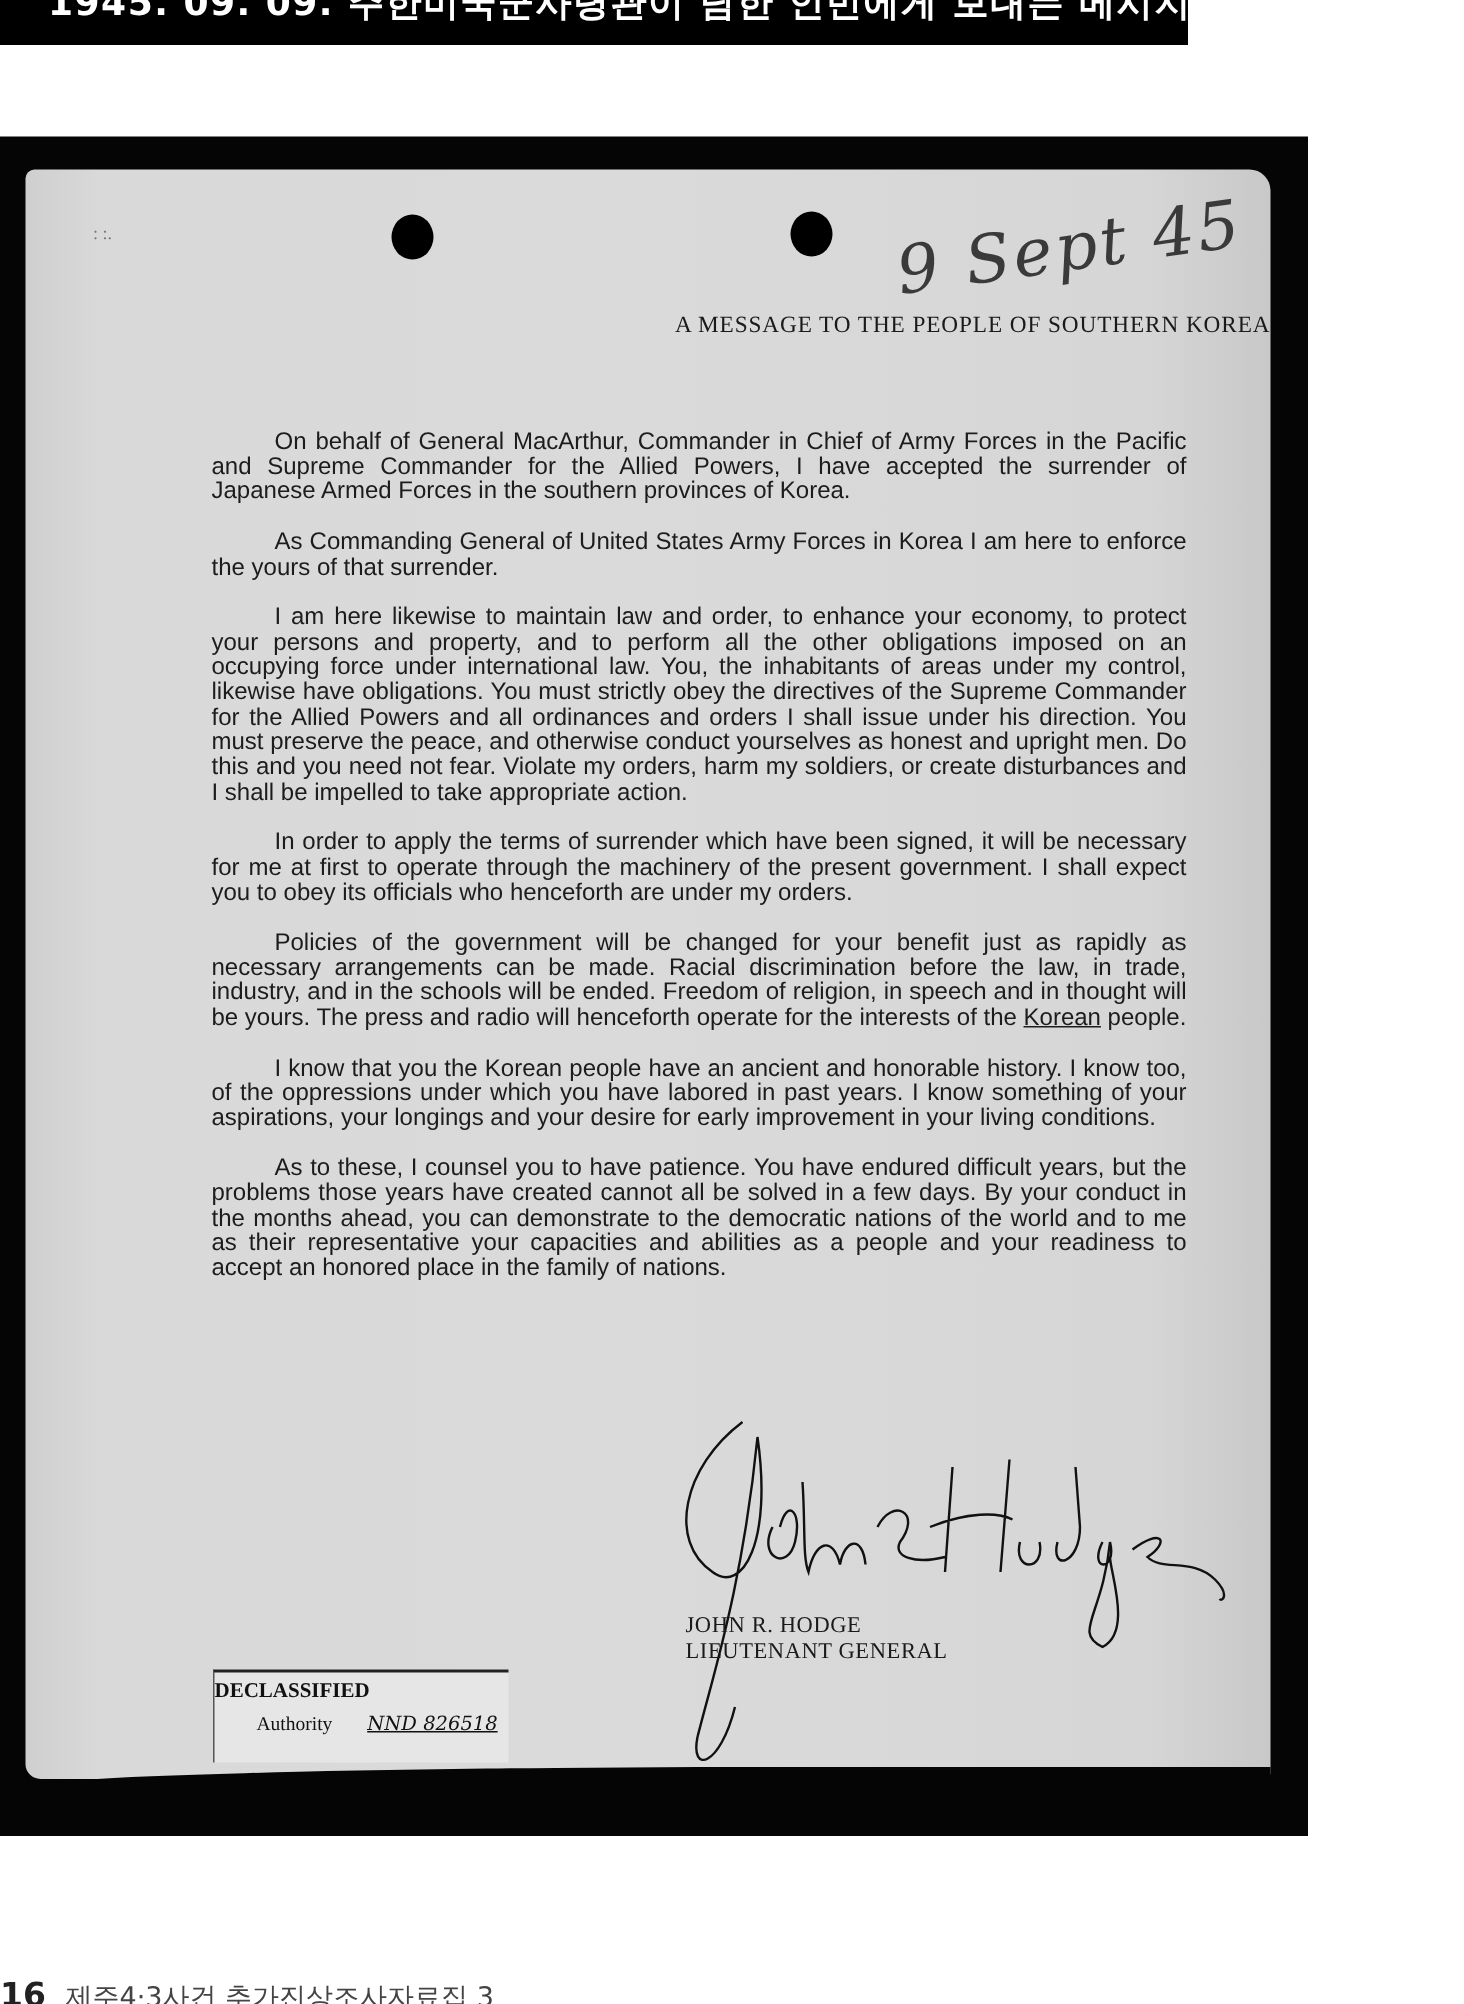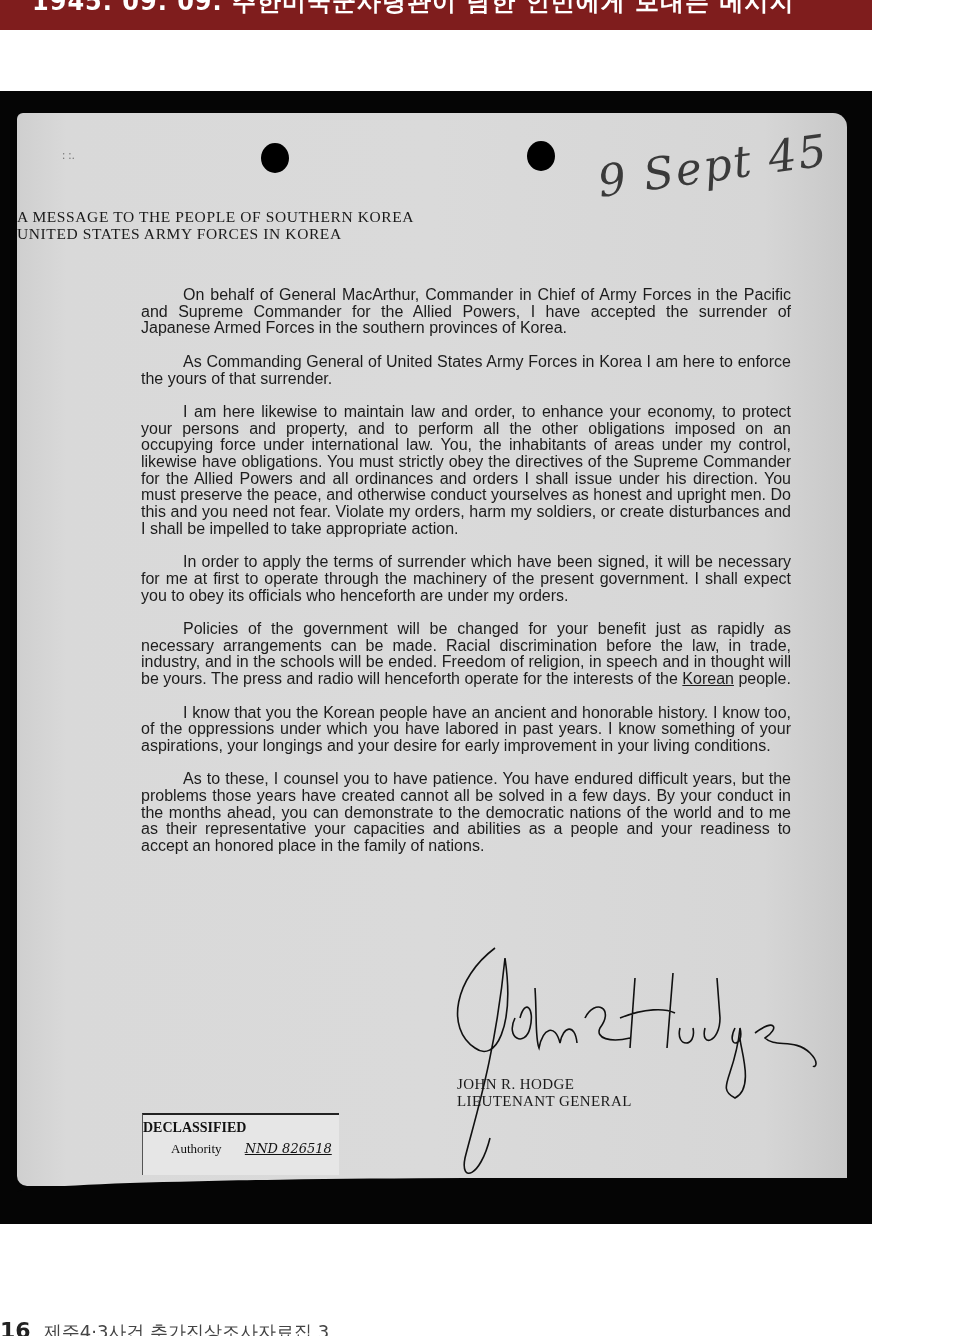--- a/index.html
+++ b/index.html
@@ -1,31 +1,31 @@
 <!DOCTYPE html>
 <html><head>
 <meta charset="utf-8">
 <style>
   html, body { margin:0; padding:0; }
   body { width:976px; height:1336px; background:#ffffff; position:relative; overflow:hidden;
          font-family:"Liberation Serif", serif; }
-  .top-banner { position:absolute; left:0; top:0; width:872px; height:30px; background:#7f1d1d; overflow:hidden; }
+  .top-banner { position:absolute; left:0; top:0; width:792px; height:30px; background:#000000; overflow:hidden; }
   .top-banner span { position:absolute; left:32px; top:-14px; color:#fff; font-family:"DejaVu Sans", sans-serif;
                      font-size:24px; font-weight:bold; letter-spacing:1px; white-space:nowrap; }
   .photo-frame { position:absolute; left:0; top:91px; width:872px; height:1133px; background:#050505; }
   .paper { position:absolute; left:17px; top:22px; width:830px; height:1073px;
            background:linear-gradient(90deg,#cfcfcf 0%,#d9d9d9 6%,#dadada 50%,#d6d6d6 90%,#c8c8c8 100%);
            border-radius:6px 14px 4px 10px; }
   .paper .bottom-curve { position:absolute; left:0; bottom:-6px; width:100%; height:14px; background:#050505;
            border-top-left-radius:60% 100%; }
   .punch { position:absolute; width:28px; height:30px; background:#000; border-radius:50%; }
   .date-hand { position:absolute; left:580px; top:27px; font-family:"DejaVu Serif", serif; font-style:italic;
                font-size:44px; color:#3a3a3a; letter-spacing:2px; transform:rotate(-8deg); }
   .corner-mark { position:absolute; left:45px; top:35px; font-size:12px; color:#777; }
-  .title-block { position:absolute; left:0; width:830px; top:96px; text-align:left; font-size:15.5px;
+  .title-block { position:absolute; left:0; width:830px; top:96px; text-align:right; font-size:15.5px;
                  line-height:16.5px; color:#1a1a1a; letter-spacing:0.6px; }
   .title-block div { position:relative; }
   .body-text { position:absolute; left:124px; top:174px; width:650px; font-family:Liberation Sans, sans-serif;
                font-size:16px; line-height:16.7px; color:#1c1c1c; }
   .body-text p { margin:0 0 16.7px 0; text-indent:42px; white-space:normal; text-align:justify; }
   .body-text .u { text-decoration:underline; }
   .signature { position:absolute; left:418px; top:825px; width:400px; height:240px; }
   .sig-block { position:absolute; left:440px; top:963px; width:340px; font-size:15px;
                line-height:17px; color:#1a1a1a; letter-spacing:0.4px; }
   .declass { position:absolute; left:125px; top:1000px; width:196px; height:60px; background:#e6e6e6;
@@ -47,21 +47,20 @@
 
 <div class="photo-frame">
   <div class="paper">
     <div class="corner-mark">: :.</div>
     <div class="punch" style="left:244px; top:30px;"></div>
     <div class="punch" style="left:510px; top:28px;"></div>
     <div class="date-hand">9 Sept 45</div>
 
     <div class="title-block">
       <div>A MESSAGE TO THE PEOPLE OF SOUTHERN KOREA</div>
-      <div>UNITED STATES ARMY FORCES IN KOREA</div>
     </div>
 
     <div class="body-text">
       <p>On behalf of General MacArthur, Commander in Chief of Army Forces in the Pacific and Supreme Commander for the Allied Powers, I have accepted the surrender of Japanese Armed Forces in the southern provinces of Korea.</p>
       <p>As Commanding General of United States Army Forces in Korea I am here to enforce the yours of that surrender.</p>
       <p>I am here likewise to maintain law and order, to enhance your economy, to protect your persons and property, and to perform all the other obligations imposed on an occupying force under international law.  You, the inhabitants of areas under my control, likewise have obligations.  You must strictly obey the directives of the Supreme Commander for the Allied Powers and all ordinances and orders I shall issue under his direction.  You must preserve the peace, and otherwise conduct yourselves as honest and upright men.  Do this and you need not fear.  Violate my orders, harm my soldiers, or create disturbances and I shall be impelled to take appropriate action.</p>
       <p>In order to apply the terms of surrender which have been signed, it will be necessary for me at first to operate through the machinery of the present government.  I shall expect you to obey its officials who henceforth are under my orders.</p>
       <p><span>Policies of the government will be changed for your benefit just as rapidly as necessary arrangements can be made.  Racial discrimination before the law, in trade, industry, and in the schools will be ended.  Freedom of religion, in speech and in thought will be yours.  The press and radio will henceforth operate for the interests of the</span> <span class="u">Korean</span><span> people.</span></p>
       <p>I know that you the Korean people have an ancient and honorable history. I know too, of the oppressions under which you have labored in past years.  I know something of your aspirations, your longings and your desire for early improvement in your living conditions.</p>
       <p>As to these, I counsel you to have patience.  You have endured difficult years, but the problems those years have created cannot all be solved in a few days.  By your conduct in the months ahead, you can demonstrate to the democratic nations of the world and to me as their representative your capacities and abilities as a people and your readiness to accept an honored place in the family of nations.</p>

